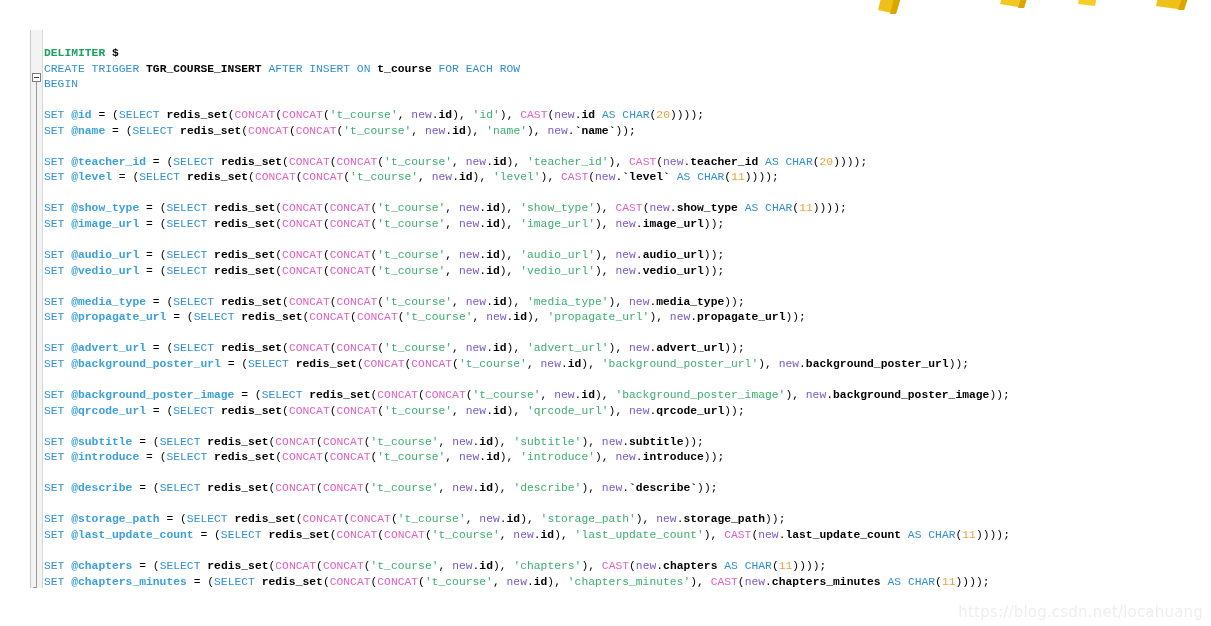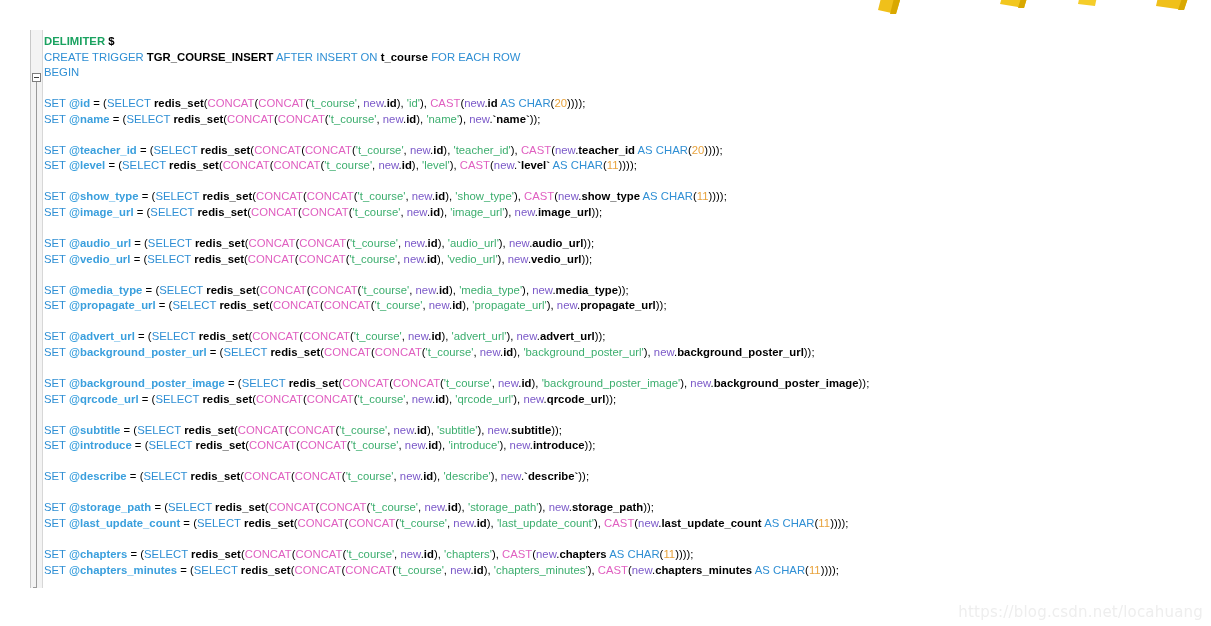--- a/index.html
+++ b/index.html
@@ -95,23 +95,23 @@
     left: -3px;
     bottom: 0;
     width: 4px;
     height: 1px;
     background: #9a9a9a;
   }
 
   #code {
     position: absolute;
     left: 13px;
-    top: 4px;
+    top: 16px;
     right: 0;
-    font-family: Liberation Sans, sans-serif;
+    font-family: Liberation Mono, monospace;
     font-size: 11.3px;
     line-height: 15.55px;
     white-space: pre;
     color: #000000;
     letter-spacing: 0.02px;
   }
   #code .line { height: 15.55px; }
   #code .blank { height: 15.55px; }
 
   

